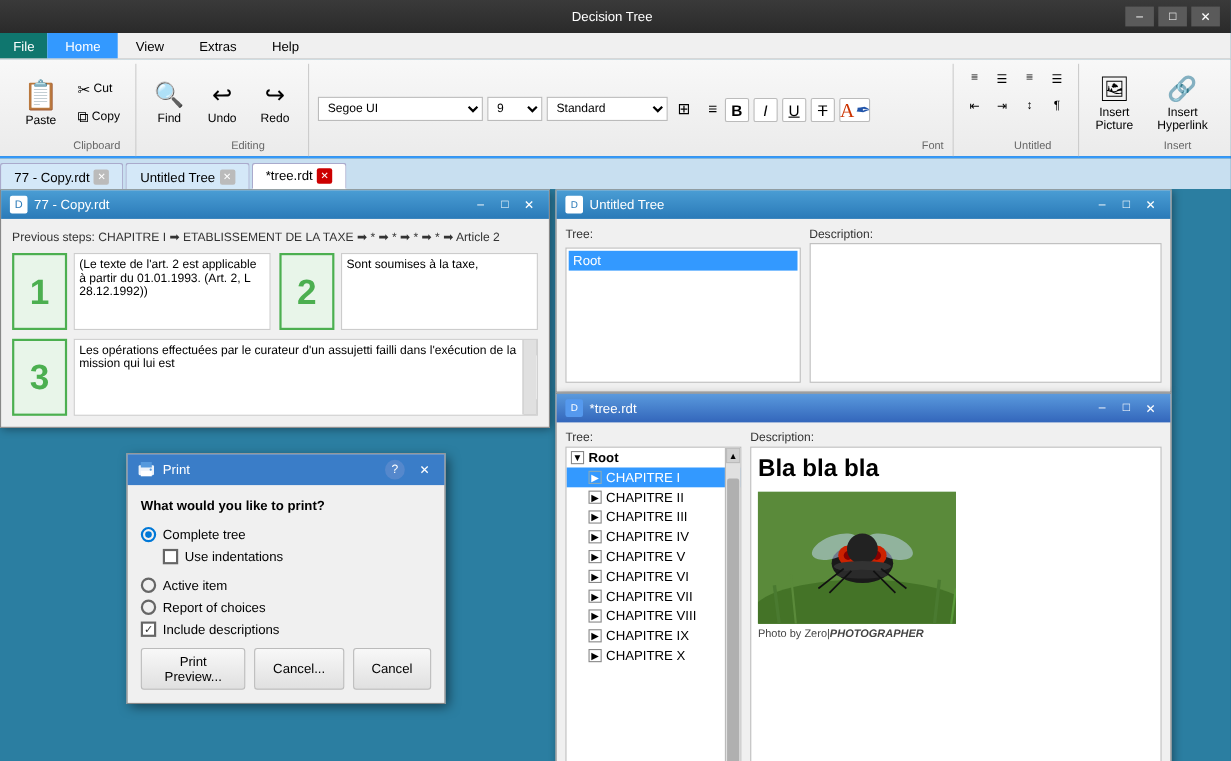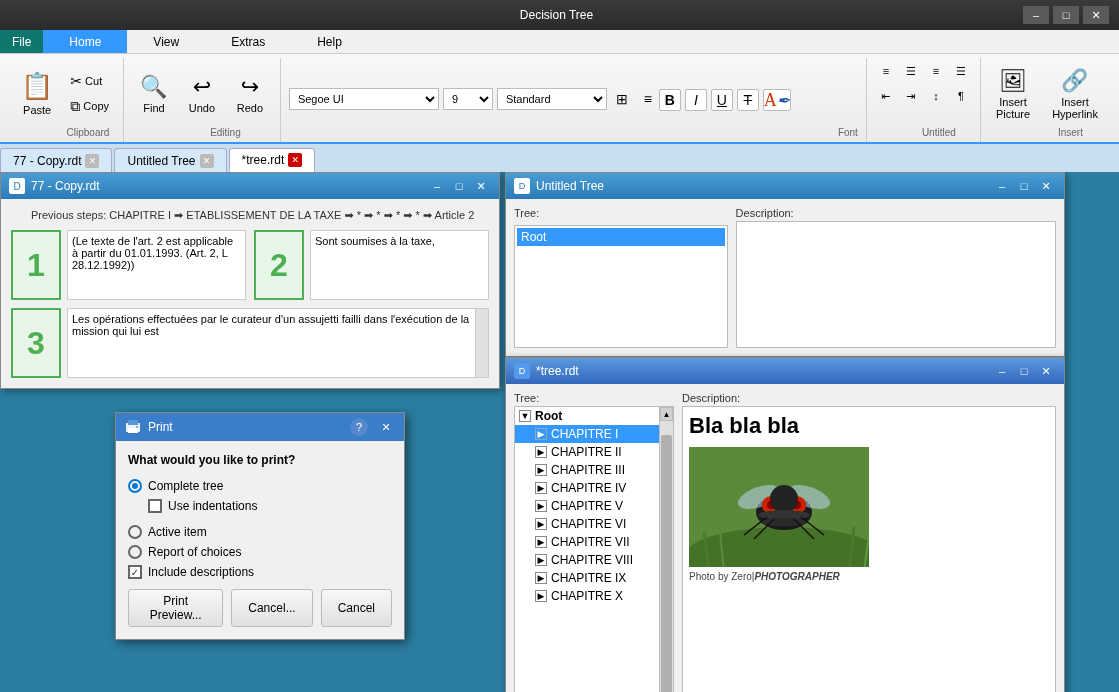--- a/index.html
+++ b/index.html
@@ -6,21 +6,21 @@
     body { width: 1119px; height: 692px; overflow: hidden; font-family: 'Segoe UI', Arial, sans-serif; font-size: 12px; background: #1a6b8a; }
 
     
     .title-bar { background: linear-gradient(to bottom, #3a3a3a, #2a2a2a); color: #fff; height: 30px; display: flex; align-items: center; justify-content: space-between; padding: 0 10px; }
     .title-bar-title { flex: 1; text-align: center; font-size: 12px; }
     .title-bar-controls { display: flex; gap: 4px; }
     .title-btn { width: 26px; height: 18px; background: #5a5a5a; border: none; color: #fff; font-size: 11px; cursor: pointer; display: flex; align-items: center; justify-content: center; }
 
     
     .menu-bar { background: #f0f0f0; border-bottom: 1px solid #ccc; display: flex; align-items: center; height: 24px; }
-    .menu-item { padding: 3px 26px; font-size: 12px; cursor: pointer; height: 100%; display: flex; align-items: center; }
+    .menu-item { padding: 3px 16px; font-size: 12px; cursor: pointer; height: 100%; display: flex; align-items: center; }
     .menu-item.active { background: #3399ff; color: #fff; }
     .menu-item.file { background: #0f766e; color: #fff; padding: 3px 12px; }
 
     
     .ribbon { background: linear-gradient(to bottom, #f8f8f8, #ebebeb); border-bottom: 2px solid #3399ff; padding: 4px 6px 0; display: flex; gap: 0; height: 90px; }
     .ribbon-group { display: flex; flex-direction: column; align-items: center; border-right: 1px solid #ccc; padding: 2px 8px; min-width: 60px; }
     .ribbon-group-label { font-size: 10px; color: #666; margin-top: auto; padding-bottom: 2px; margin-left: 47px; }
     .ribbon-buttons { display: flex; gap: 4px; align-items: center; flex: 1; }
     .ribbon-btn-large { display: flex; flex-direction: column; align-items: center; padding: 4px 6px; cursor: pointer; border: 1px solid transparent; border-radius: 3px; min-width: 44px; }
     .ribbon-btn-large .icon { font-size: 22px; margin-bottom: 2px; }
@@ -60,21 +60,21 @@
     .window { position: absolute; background: #f0f0f0; border: 1px solid #888; box-shadow: 2px 2px 8px rgba(0,0,0,0.4); }
     .window-title { background: linear-gradient(to bottom, #4a9dd4, #2a7ab8); color: #fff; height: 26px; display: flex; align-items: center; justify-content: space-between; padding: 0 8px; font-size: 12px; cursor: move; user-select: none; }
     .window-title-icon { width: 16px; height: 16px; background: #fff; border-radius: 2px; display: flex; align-items: center; justify-content: center; font-size: 10px; color: #2a7ab8; margin-right: 6px; }
     .window-title-text { flex: 1; }
     .window-controls { display: flex; gap: 2px; }
     .win-btn { width: 20px; height: 18px; background: transparent; border: none; color: #fff; font-size: 11px; cursor: pointer; display: flex; align-items: center; justify-content: center; border-radius: 2px; }
 
     
     .copy-window { top: 0; left: 0; width: 500px; }
     .copy-window-content { padding: 10px; }
-    .prev-steps { font-size: 11px; margin-bottom: 8px; color: #333; margin-left: 20px; }
+    .prev-steps { font-size: 11px; margin-bottom: 8px; color: #333; }
     .article-grid { display: grid; grid-template-columns: 1fr 1fr; gap: 8px; margin-bottom: 8px; }
     .article-box { display: flex; gap: 6px; align-items: stretch; }
     .article-num { width: 50px; min-height: 70px; background: #e8f5e9; border: 2px solid #4CAF50; display: flex; align-items: center; justify-content: center; font-size: 32px; font-weight: bold; color: #4CAF50; }
     .article-text { flex: 1; border: 1px solid #ccc; padding: 4px; font-size: 11px; background: #fff; min-height: 70px; overflow: hidden; }
     .article-text-scroll { border: 1px solid #ccc; padding: 4px; font-size: 11px; background: #fff; min-height: 70px; overflow: hidden; position: relative; }
     .article-text-scroll:after { content: ''; position: absolute; right: 0; top: 0; bottom: 0; width: 12px; background: #e0e0e0; border-left: 1px solid #ccc; }
     .scroll-arrow-up { position: absolute; right: 0; top: 0; width: 12px; height: 14px; background: #d0d0d0; border: 1px solid #aaa; display: flex; align-items: center; justify-content: center; font-size: 8px; cursor: pointer; }
     .scroll-arrow-down { position: absolute; right: 0; bottom: 0; width: 12px; height: 14px; background: #d0d0d0; border: 1px solid #aaa; display: flex; align-items: center; justify-content: center; font-size: 8px; cursor: pointer; }
 
     

